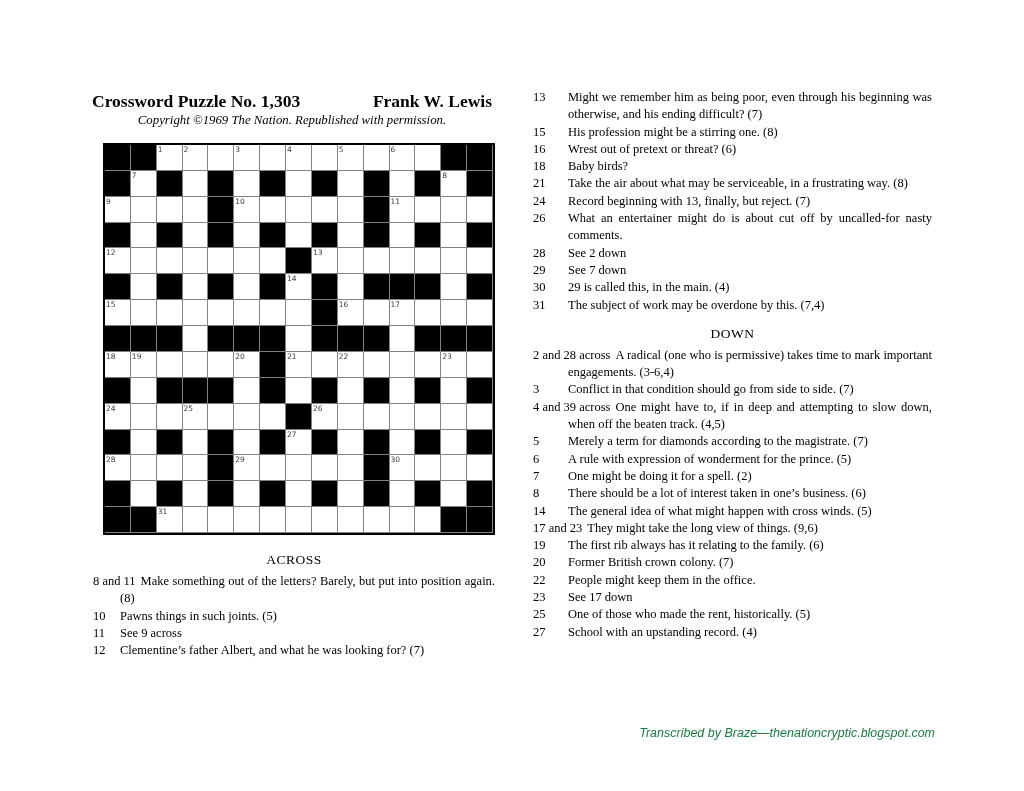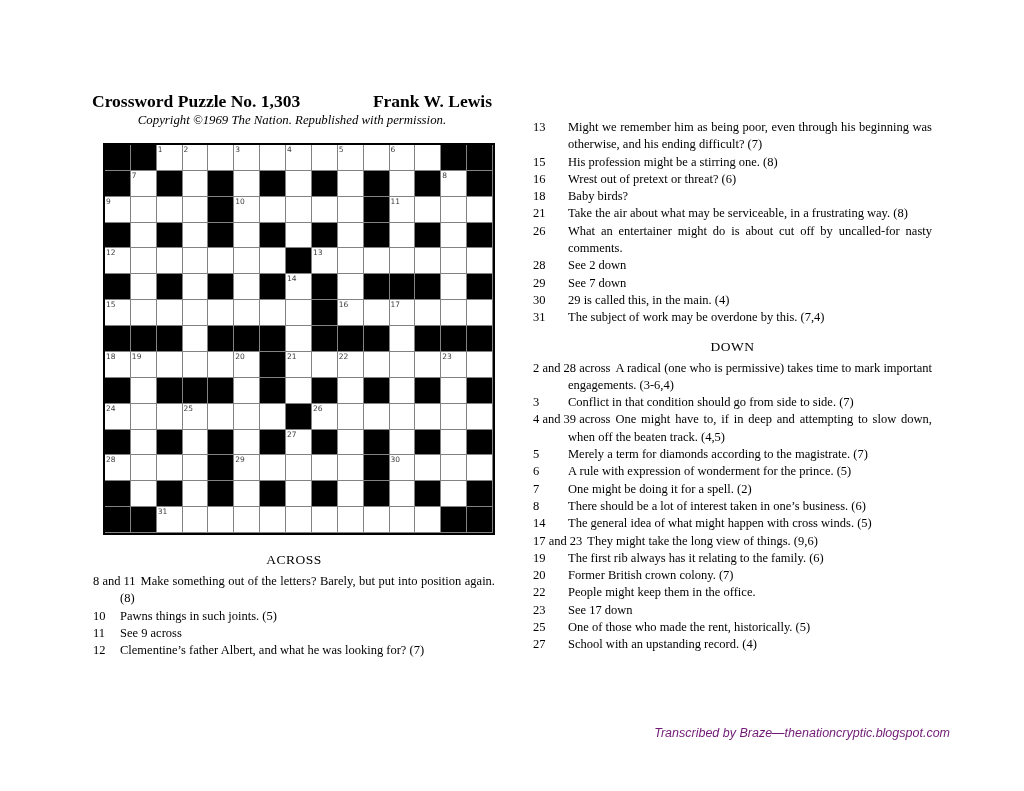--- a/index.html
+++ b/index.html
@@ -35,28 +35,28 @@
   .sec-header{text-align:center;font-size:13.5px;letter-spacing:.5px;line-height:17px;}
 
   .clue{font-size:12.5px;line-height:17.3px;text-align:justify;}
   .clue .num{display:inline-block;text-indent:0;min-width:22px;margin-right:5px;}
   .clue .txt{}
 
   .across-left{position:absolute;left:93px;top:551px;width:402px;}
   .across-left .sec-header{margin-bottom:5px;}
   .across-left .clue{padding-left:27px;text-indent:-27px;}
 
-  .right-col{position:absolute;left:533px;top:89px;width:399px;margin-top:30px;}
+  .right-col{position:absolute;left:533px;top:89px;width:399px;}
   .right-col .clue{padding-left:35px;text-indent:-35px;}
   .right-col .clue .num{min-width:30px;}
   .down-header{margin-top:11px;margin-bottom:5px;}
 
   .footer{
-    position:absolute;top:726px;right:74px;
-    font-family:"Liberation Sans",sans-serif;font-style:italic;font-size:12.5px;color:#701a75;
+    position:absolute;top:726px;right:89px;
+    font-family:"Liberation Sans",sans-serif;font-style:italic;font-size:12.5px;color:#15803d;
   }
 </style>
 </head>
 <body>
 
 <div class="page">
 
   <div class="title-row">
     <span>Crossword Puzzle No. 1,303</span>
     <span>Frank W. Lewis</span>
@@ -364,20 +364,21 @@
       </div>
   </div>
 
   <div class="right-col">
     <div id="across-right-list">
         <div class="clue"><span class="num">13</span><span class="txt">Might we remember him as being poor, even through his beginning was otherwise, and his ending difficult? (7)</span></div>
         <div class="clue"><span class="num">15</span><span class="txt">His profession might be a stirring one. (8)</span></div>
         <div class="clue"><span class="num">16</span><span class="txt">Wrest out of pretext or threat? (6)</span></div>
         <div class="clue"><span class="num">18</span><span class="txt">Baby birds?</span></div>
         <div class="clue"><span class="num">21</span><span class="txt">Take the air about what may be serviceable, in a frustrating way. (8)</span></div>
+        <div class="clue"><span class="num">24</span><span class="txt">Record beginning with 13, finally, but reject. (7)</span></div>
         <div class="clue"><span class="num">26</span><span class="txt">What an entertainer might do is about cut off by uncalled-for nasty comments.</span></div>
         <div class="clue"><span class="num">28</span><span class="txt">See 2 down</span></div>
         <div class="clue"><span class="num">29</span><span class="txt">See 7 down</span></div>
         <div class="clue"><span class="num">30</span><span class="txt">29 is called this, in the main. (4)</span></div>
         <div class="clue"><span class="num">31</span><span class="txt">The subject of work may be overdone by this. (7,4)</span></div>
       </div>
     <div class="sec-header down-header">DOWN</div>
     <div id="down-list">
         <div class="clue"><span class="num">2 and 28 across</span><span class="txt">A radical (one who is permissive) takes time to mark important engagements. (3-6,4)</span></div>
         <div class="clue"><span class="num">3</span><span class="txt">Conflict in that condition should go from side to side. (7)</span></div>

